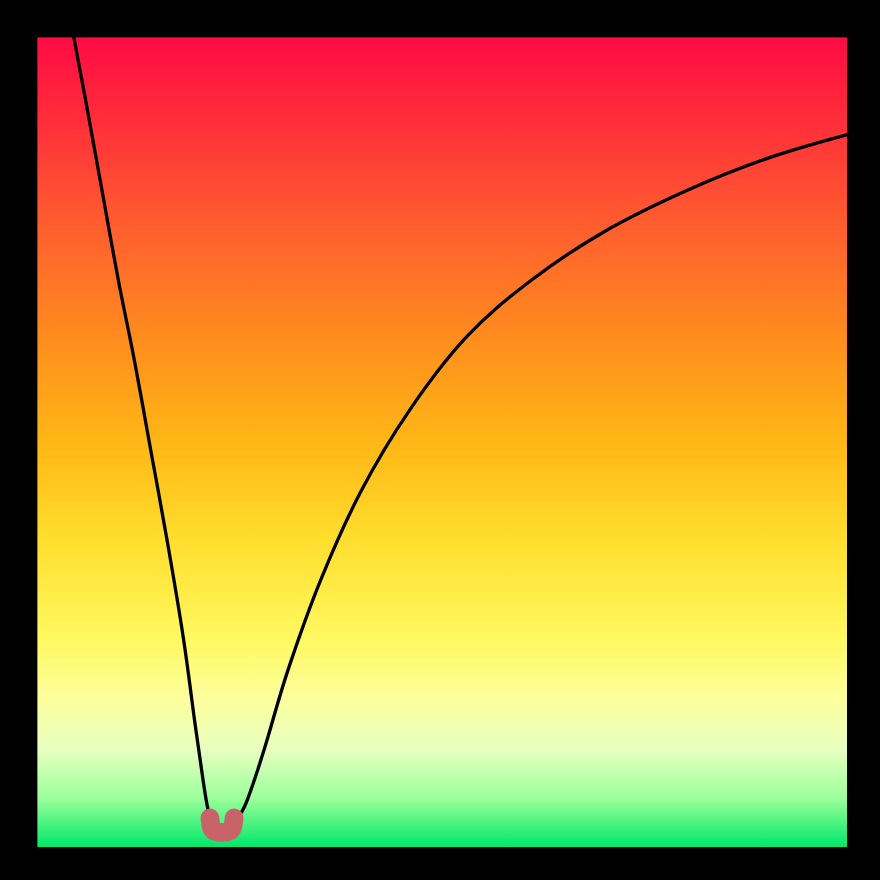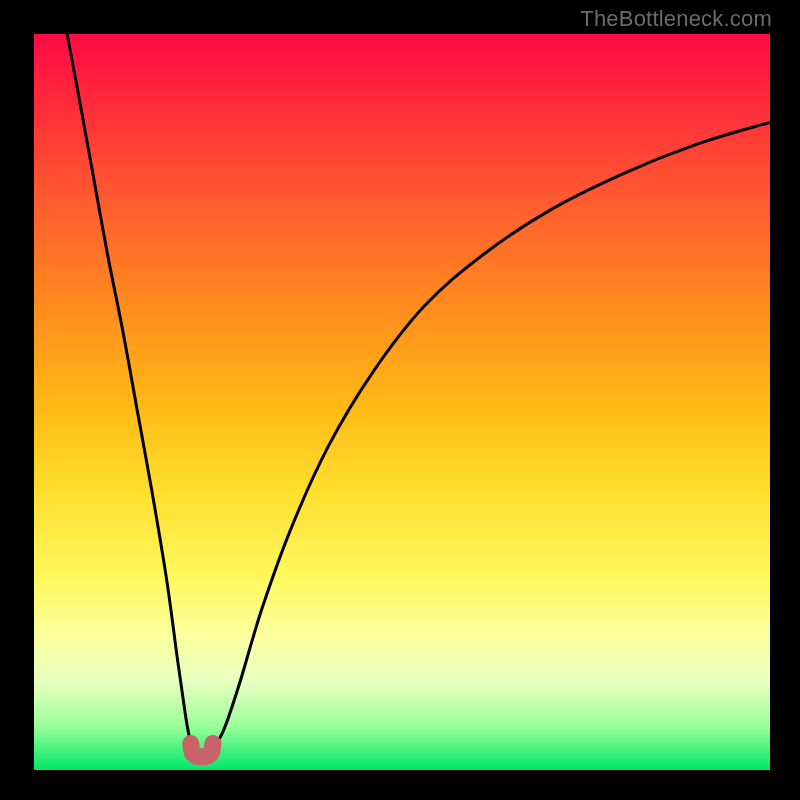--- a/index.html
+++ b/index.html
@@ -56,14 +56,13 @@
 <div class="frame">
 
   <div class="plot-area" id="plot-area" style="left: 34px; top: 34px; width: 736px; height: 736px;"></div>
 
   <svg class="curve-layer" id="curve-svg" width="800" height="800">
       <path d="M 67.12 34 C 69.1072 44.5984, 73.5232 67.70880000000001, 78.16 92.88 C 82.79679999999999 118.05119999999998, 87.5808 144.69439999999992, 92.88 173.83999999999992 C 98.1792 202.98559999999992, 102.30080000000001 226.97920000000005, 107.60000000000001 254.80000000000007 C 112.89920000000001 282.6208000000001, 117.0208 300.57920000000007, 122.32 328.40000000000003 C 127.61919999999999 356.2208, 131.74080000000004 380.2144, 137.04000000000002 409.36 C 142.3392 438.5056, 146.4608 459.8496, 151.76 490.32 C 157.05919999999998 520.7904, 161.8432 548.1696, 166.48 578.64 C 171.11679999999998 609.1104, 174.208 635.7536, 177.52 659.6 C 180.83200000000002 683.4464, 182.8928 697.872, 184.88 711.12 C 186.8672 724.368, 187.2352 727.2384000000001, 188.56 733.2 C 189.8848 739.1616, 190.65024 741.85536, 192.24 744.24 C 193.82976000000002 746.62464, 196.46464 746.05056, 197.392 746.448" fill="none" stroke="#000" stroke-width="3" stroke-linecap="round"></path>
       <path d="M 210.64 746.448 C 211.9648 745.38816, 215.3504 744.2694399999999, 218 740.56 C 220.6496 736.85056, 221.3856 736.4384, 225.36 725.84 C 229.33440000000002 715.2416000000001, 233.45600000000002 702.8768, 240.08 681.6800000000001 C 246.704 660.4832000000001, 252.88639999999998 635.9008, 262.15999999999997 608.08 C 271.43359999999996 580.2592000000001, 279.67679999999996 556.2656, 291.59999999999997 527.12 C 303.5232 497.9744, 313.8272 473.98080000000004, 328.40000000000003 446.16 C 342.97280000000006 418.3392, 355.3376 397.73119999999994, 372.56 372.55999999999995 C 389.7824 347.38879999999995, 404.208 327.5168, 424.08000000000004 306.32 C 443.95200000000006 285.1232, 460.4384 272.02240000000006, 482.96 254.80000000000007 C 505.48159999999996 237.57760000000007, 524.0287999999999 225.21280000000002, 549.1999999999999 210.64 C 574.3711999999999 196.06719999999996, 596.3040000000001 185.76319999999993, 622.8000000000001 173.83999999999992 C 649.296 161.9167999999999, 669.904 153.67359999999996, 696.4 144.39999999999998 C 722.896 135.1264, 756.752 126.29440000000004, 770 122.32000000000005" fill="none" stroke="#000" stroke-width="3" stroke-linecap="round"></path>
       <path d="M 190.768 743.504 C 191.03296 745.09376, 191.31264000000002 750.08384, 192.24 752.336 C 193.16736 754.58816, 194.19776 755.2211199999999, 195.92 756.016 C 197.64224 756.81088, 199.68832 756.752, 201.808 756.752 C 203.92767999999998 756.752, 205.97376 756.81088, 207.696 756.016 C 209.41824 755.2211199999999, 210.44864 754.58816, 211.376 752.336 C 212.30336 750.08384, 212.58303999999998 745.09376, 212.84799999999998 743.504" fill="none" stroke="#c9636a" stroke-width="17" stroke-linecap="round" stroke-linejoin="round"></path>
     </svg>
 
-  <div class="watermark" style="top:6px; right:28px;">TheBottleneck.com</div>
 </div>
 
 </body></html>

